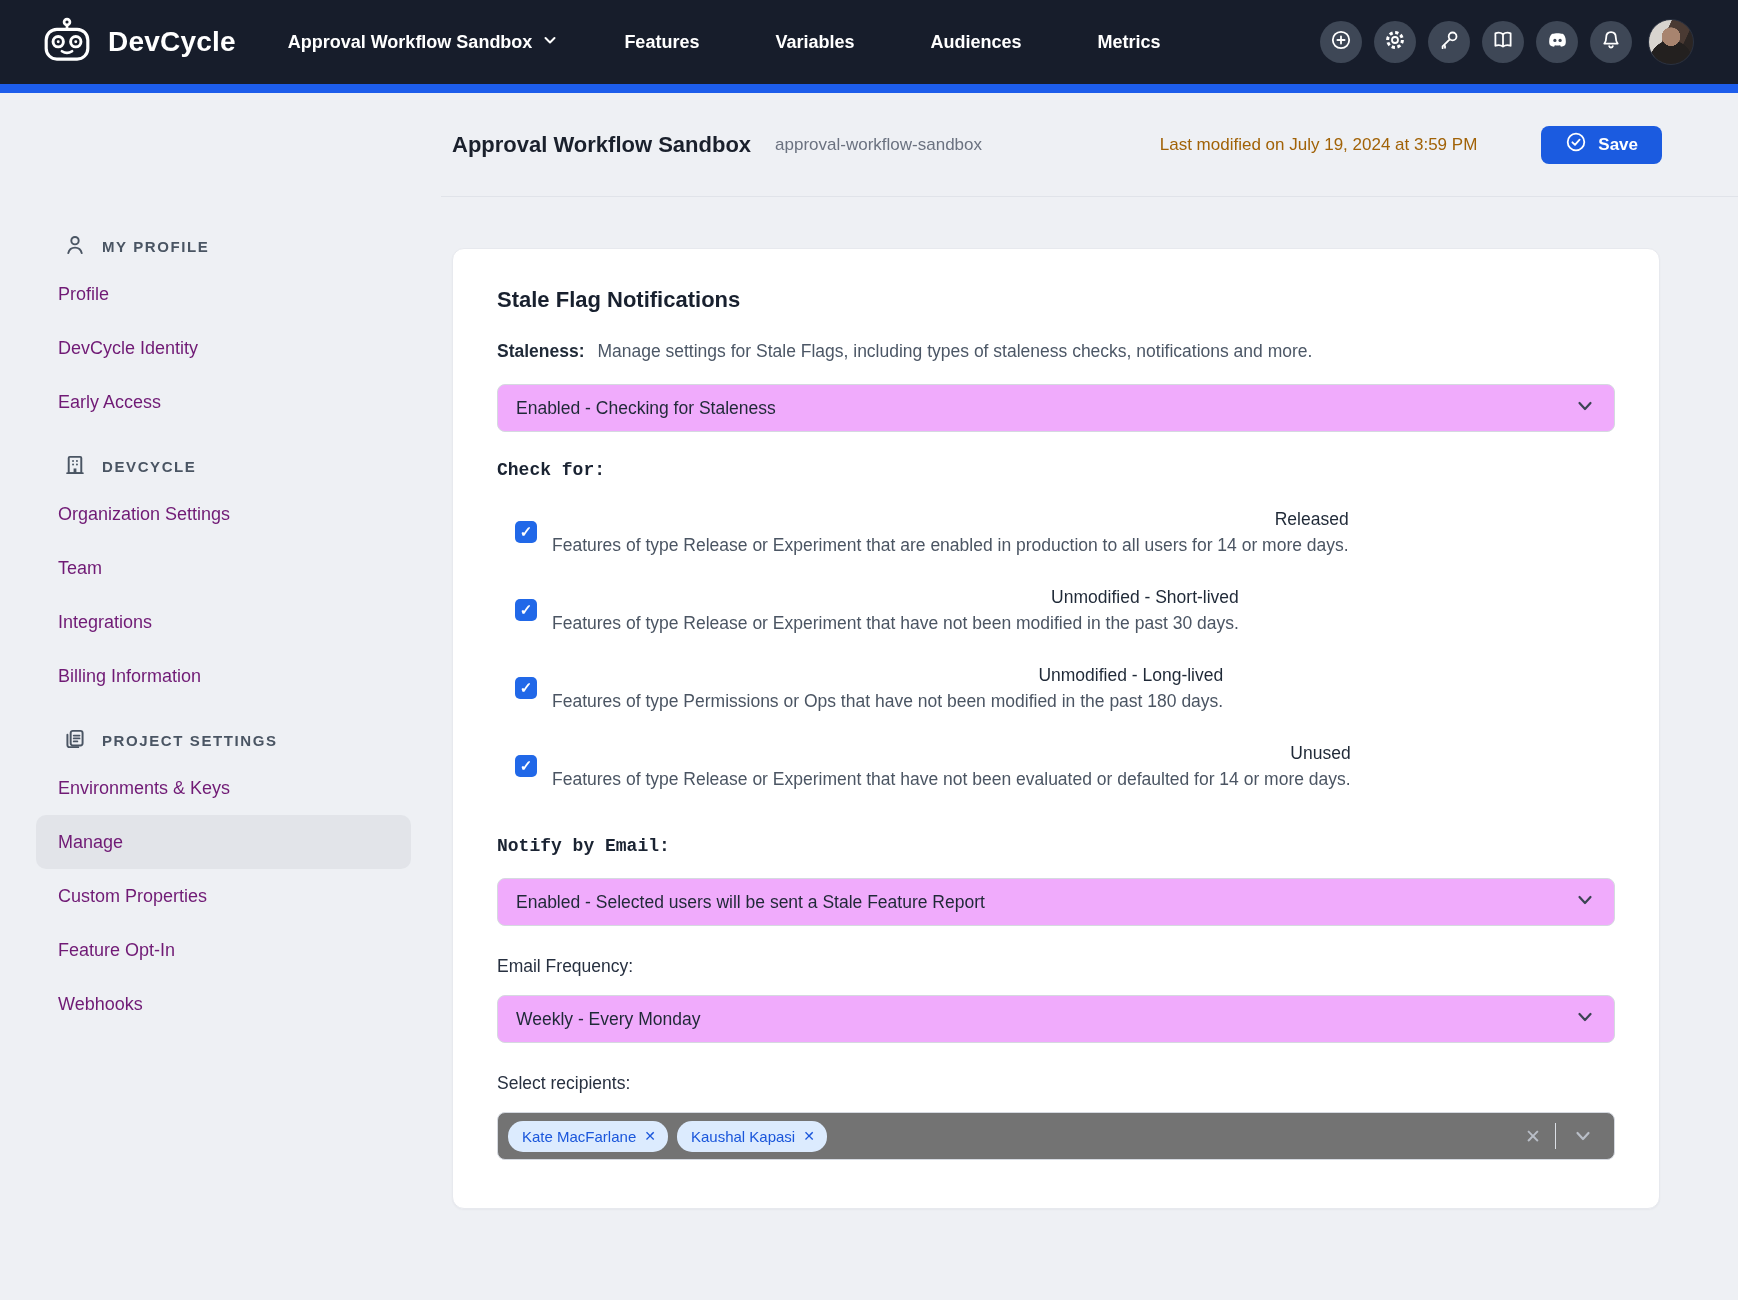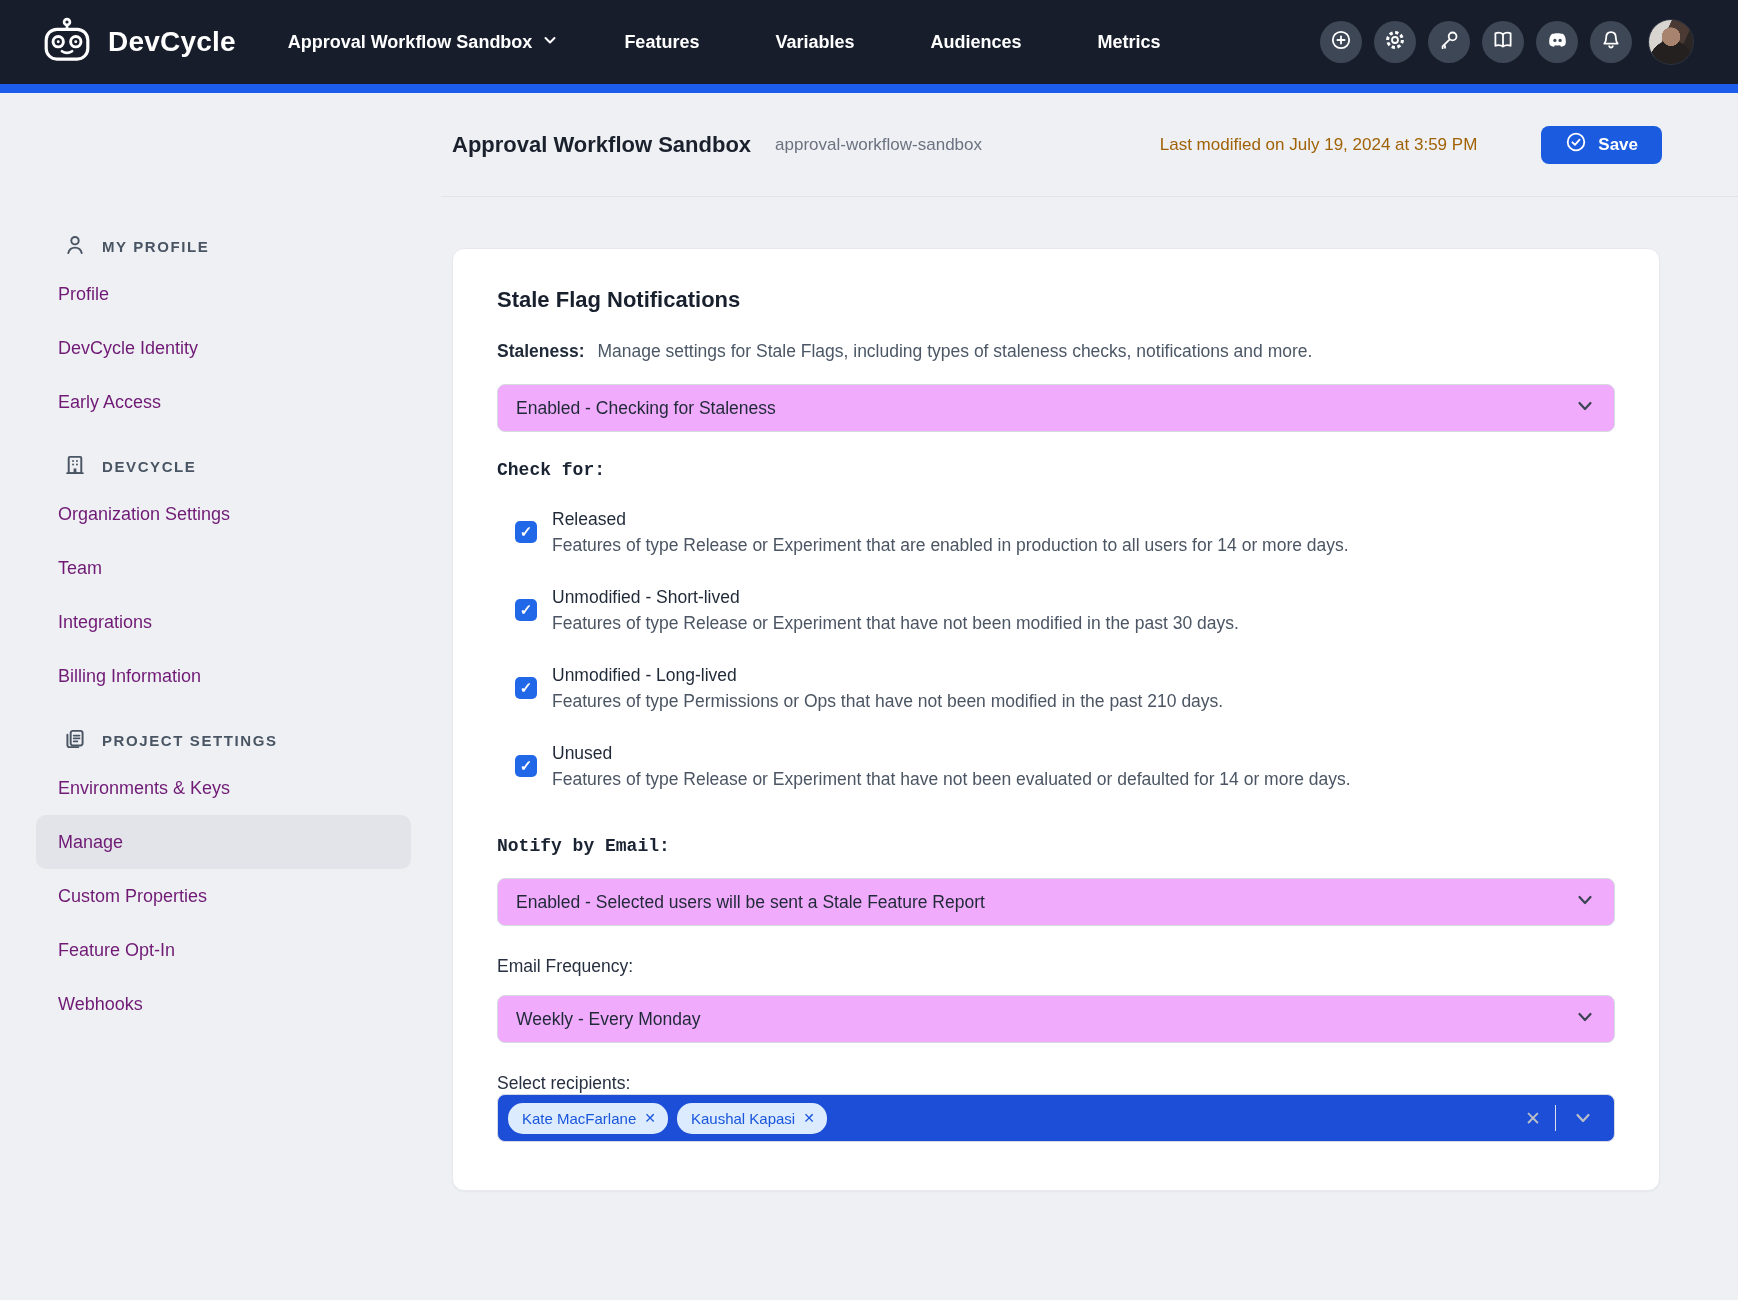--- a/index.html
+++ b/index.html
@@ -49,32 +49,32 @@
   .card { background:#ffffff; border-radius:12px; border:1px solid #e7e9ee;
           box-shadow:0 1px 2px rgba(16,24,40,.04); width:1208px; padding:38px 44px 48px 44px; }
   .card-title { font-size:22px; font-weight:700; color:#18202e; }
   .staleness-row { margin-top:28px; font-size:17.5px; color:#4c5766; }
   .staleness-row b { color:#1f2937; font-weight:700; margin-right:8px; }
   .select { margin-top:22px; height:48px; border:1px solid #d5d9e0; border-radius:8px;
             display:flex; align-items:center; padding:0 18px; font-size:17.5px; color:#1f2937;
             background:#f0abfc; cursor:pointer; }
   .select .grow { flex:1; }
   .sub-heading { margin-top:28px; font-size:18px; font-weight:700; color:#1a2332;font-family:Liberation Mono, monospace; }
-  .check-row { display:flex; margin-top:26px; padding-left:18px; }
+  .check-row { display:flex; margin-top:26px; padding-left:18px;text-align:right; }
   .checkbox { width:22px; height:22px; border-radius:5px; background:#2168e8; flex-shrink:0;
               margin-top:15px; display:flex; align-items:center; justify-content:center; cursor:pointer; }
   .checkbox::after { content:"✓"; color:#fff; font-size:15px; font-weight:700; }
   .check-texts { margin-left:15px; }
   .check-label { font-size:17.5px; font-weight:500; color:#1f2937; line-height:26px; }
   .check-desc { font-size:17.5px; color:#4b5563; line-height:26px; }
   .notify-heading { margin-top:44px; }
   .small-label { margin-top:30px; font-size:17.5px; color:#273040; }
   .select.tight { margin-top:18px; }
-  .multiselect { height:48px; border:1px solid #d5d9e0; border-radius:8px;
-                 display:flex; align-items:center; padding:0 14px 0 10px; background:#1d4ed8; }
+  .multiselect { margin-top:18px; height:48px; border:1px solid #d5d9e0; border-radius:8px;
+                 display:flex; align-items:center; padding:0 14px 0 10px; background:#737373; }
   .tags { display:flex; gap:9px; flex:1; }
   .tag { background:#dcebfe; color:#1a56db; height:31px; border-radius:15px; display:flex;
          align-items:center; padding:0 12px 0 14px; font-size:15px; font-weight:500; gap:8px; }
   .tag-close { cursor:pointer; font-size:14px; color:#1a56db; }
   .tag-close::after { content:"✕"; }
   .ms-clear { color:#b9bec7; font-size:19px; cursor:pointer; padding:0 14px; }
   .ms-clear::after { content:"✕"; }
   .ms-divider { width:1px; height:26px; background:#dcdfe5; }
   .ms-chevron { padding:0 6px 0 16px; cursor:pointer; display:flex; align-items:center; }
 </style>
@@ -282,21 +282,21 @@
           <div class="check-texts">
             <div class="check-label">Unmodified - Short-lived</div>
             <div class="check-desc">Features of type Release or Experiment that have not been modified in the past 30 days.</div>
           </div>
         </div>
 
         <div class="check-row">
           <div class="checkbox"></div>
           <div class="check-texts">
             <div class="check-label">Unmodified - Long-lived</div>
-            <div class="check-desc">Features of type Permissions or Ops that have not been modified in the past 210 days.</div>
+            <div class="check-desc">Features of type Permissions or Ops that have not been modified in the past 180 days.</div>
           </div>
         </div>
 
         <div class="check-row">
           <div class="checkbox"></div>
           <div class="check-texts">
             <div class="check-label">Unused</div>
             <div class="check-desc">Features of type Release or Experiment that have not been evaluated or defaulted for 14 or more days.</div>
           </div>
         </div>

